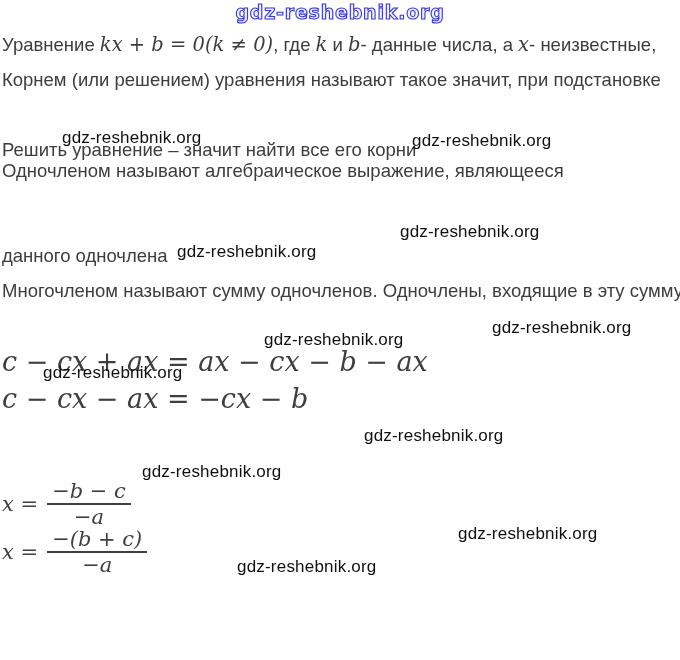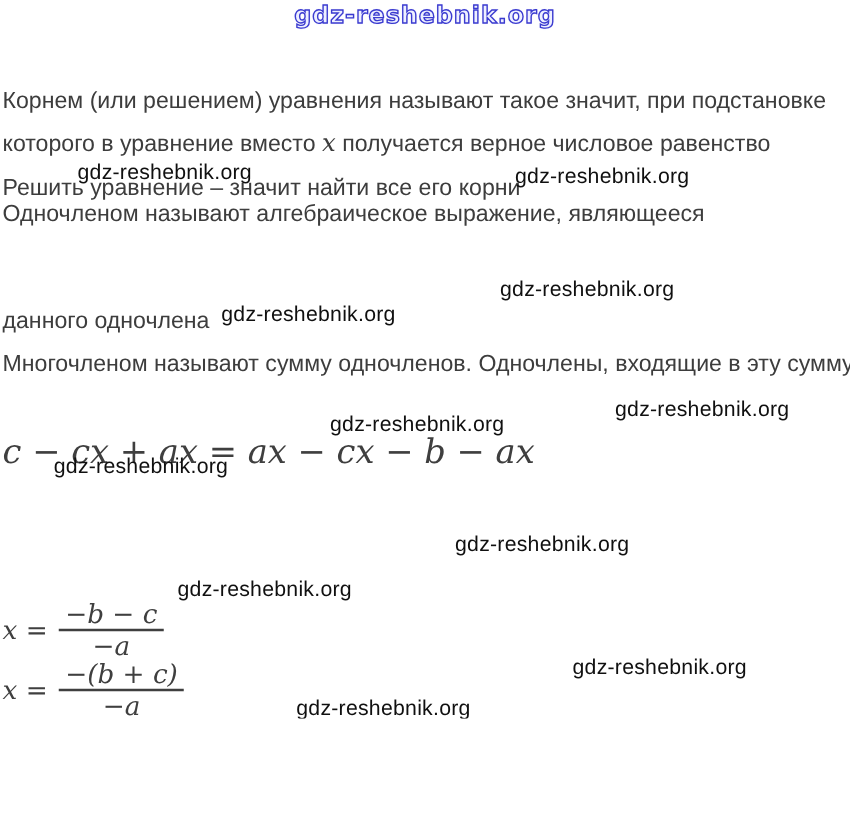--- a/index.html
+++ b/index.html
@@ -33,40 +33,41 @@
 </style>
 </head>
 <body>
 
 <div class="page">
 
   <div class="band"></div>
 
   <div class="wm-top">gdz-reshebnik.org</div>
 
+  <p class="tl" style="top:34px">
+    <span>Уравнение </span><span class="im">kx + b = 0(k ≠ 0)</span><span>, где </span><span class="im">k</span><span> и </span><span class="im">b</span><span>- данные числа, а </span><span class="im">x</span><span>- неизвестные,</span>
+  </p>
   <p class="tl" style="top:69px">
     <span>Корнем (или решением) уравнения называют такое значит, при подстановке</span>
-  </p>
-  <p class="tl" style="top:104px">
-    <span>которого в уравнение вместо </span><span class="im">x</span><span> получается верное числовое равенство</span>
   </p>
   <p class="tl" style="top:139px">
     <span>Решить уравнение – значит найти все его корни</span>
   </p>
   <p class="tl" style="top:160px">
     <span>Одночленом называют алгебраическое выражение, являющееся</span>
   </p>
   <p class="tl" style="top:245px">
     <span>данного одночлена</span>
   </p>
   <p class="tl" style="top:280px">
     <span>Многочленом называют сумму одночленов. Одночлены, входящие в эту сумму,</span>
   </p>
 
   <div class="ml" style="top:346px">c − cx + ax = ax − cx − b − ax</div>
+  <div class="ml" style="top:383px">c − cx − ax = −cx − b</div>
 
   <div class="fr" style="top:479px">
     <span>x =</span>
     <span class="frac">
       <span class="num">−b − c</span>
       <span class="den">−a</span>
     </span>
   </div>
   <div class="fr" style="top:527px">
     <span>x =</span>

